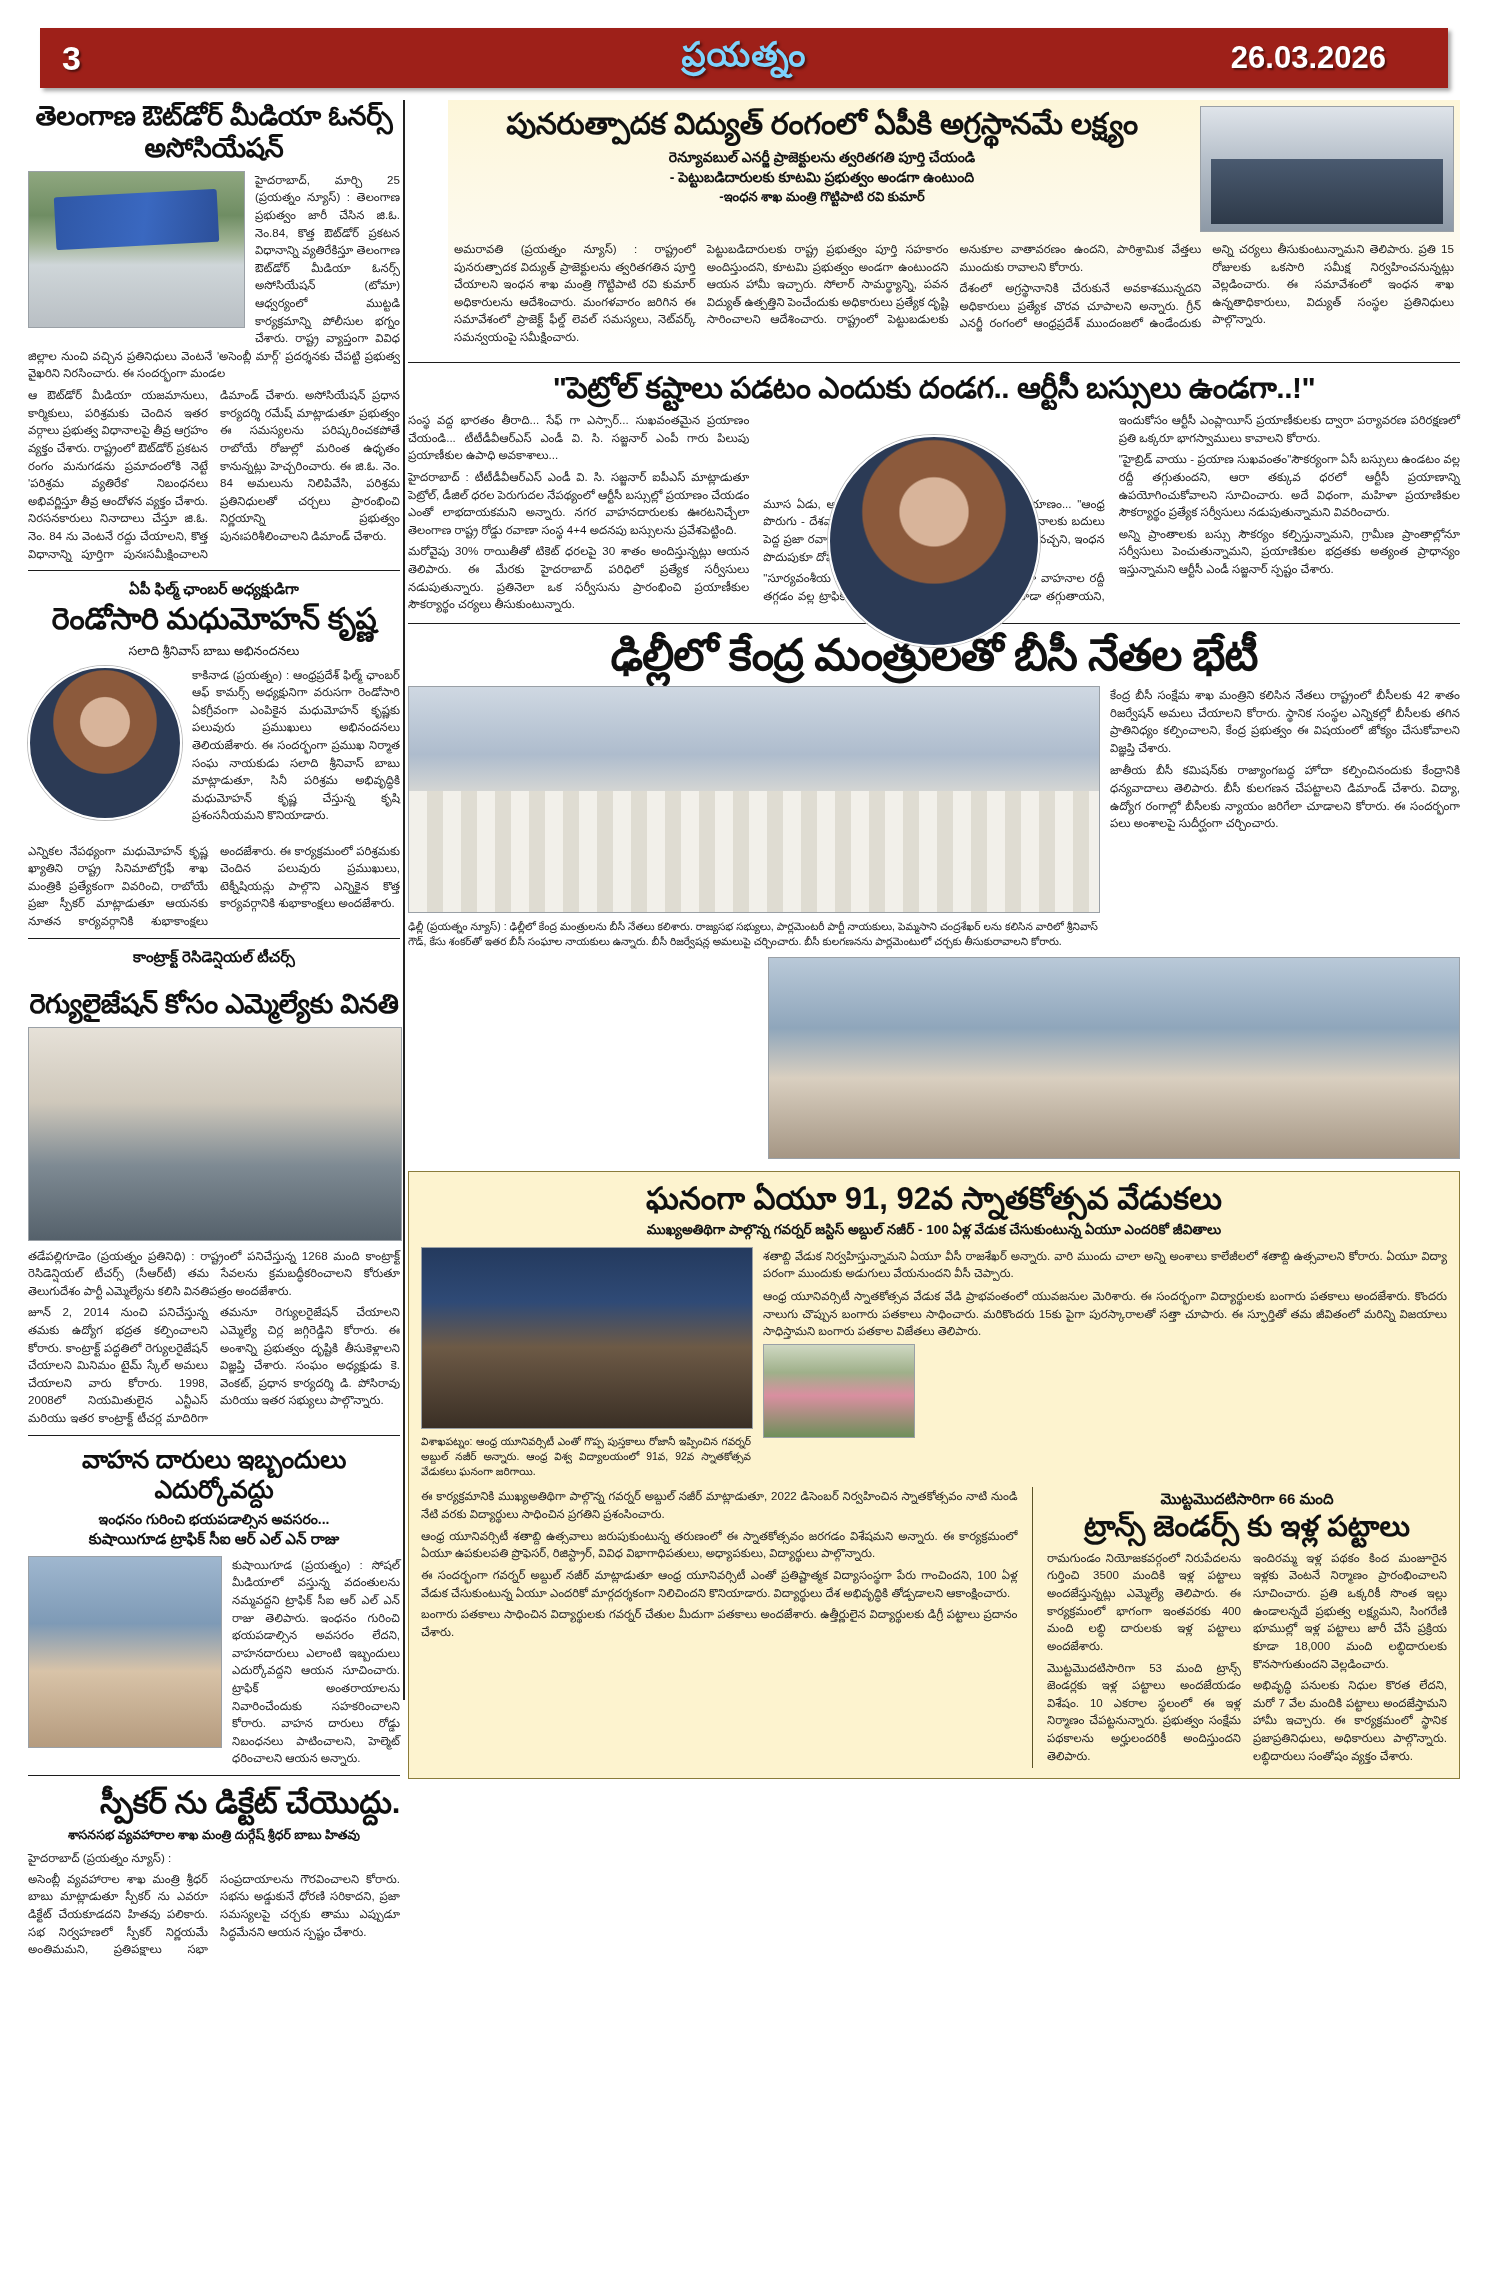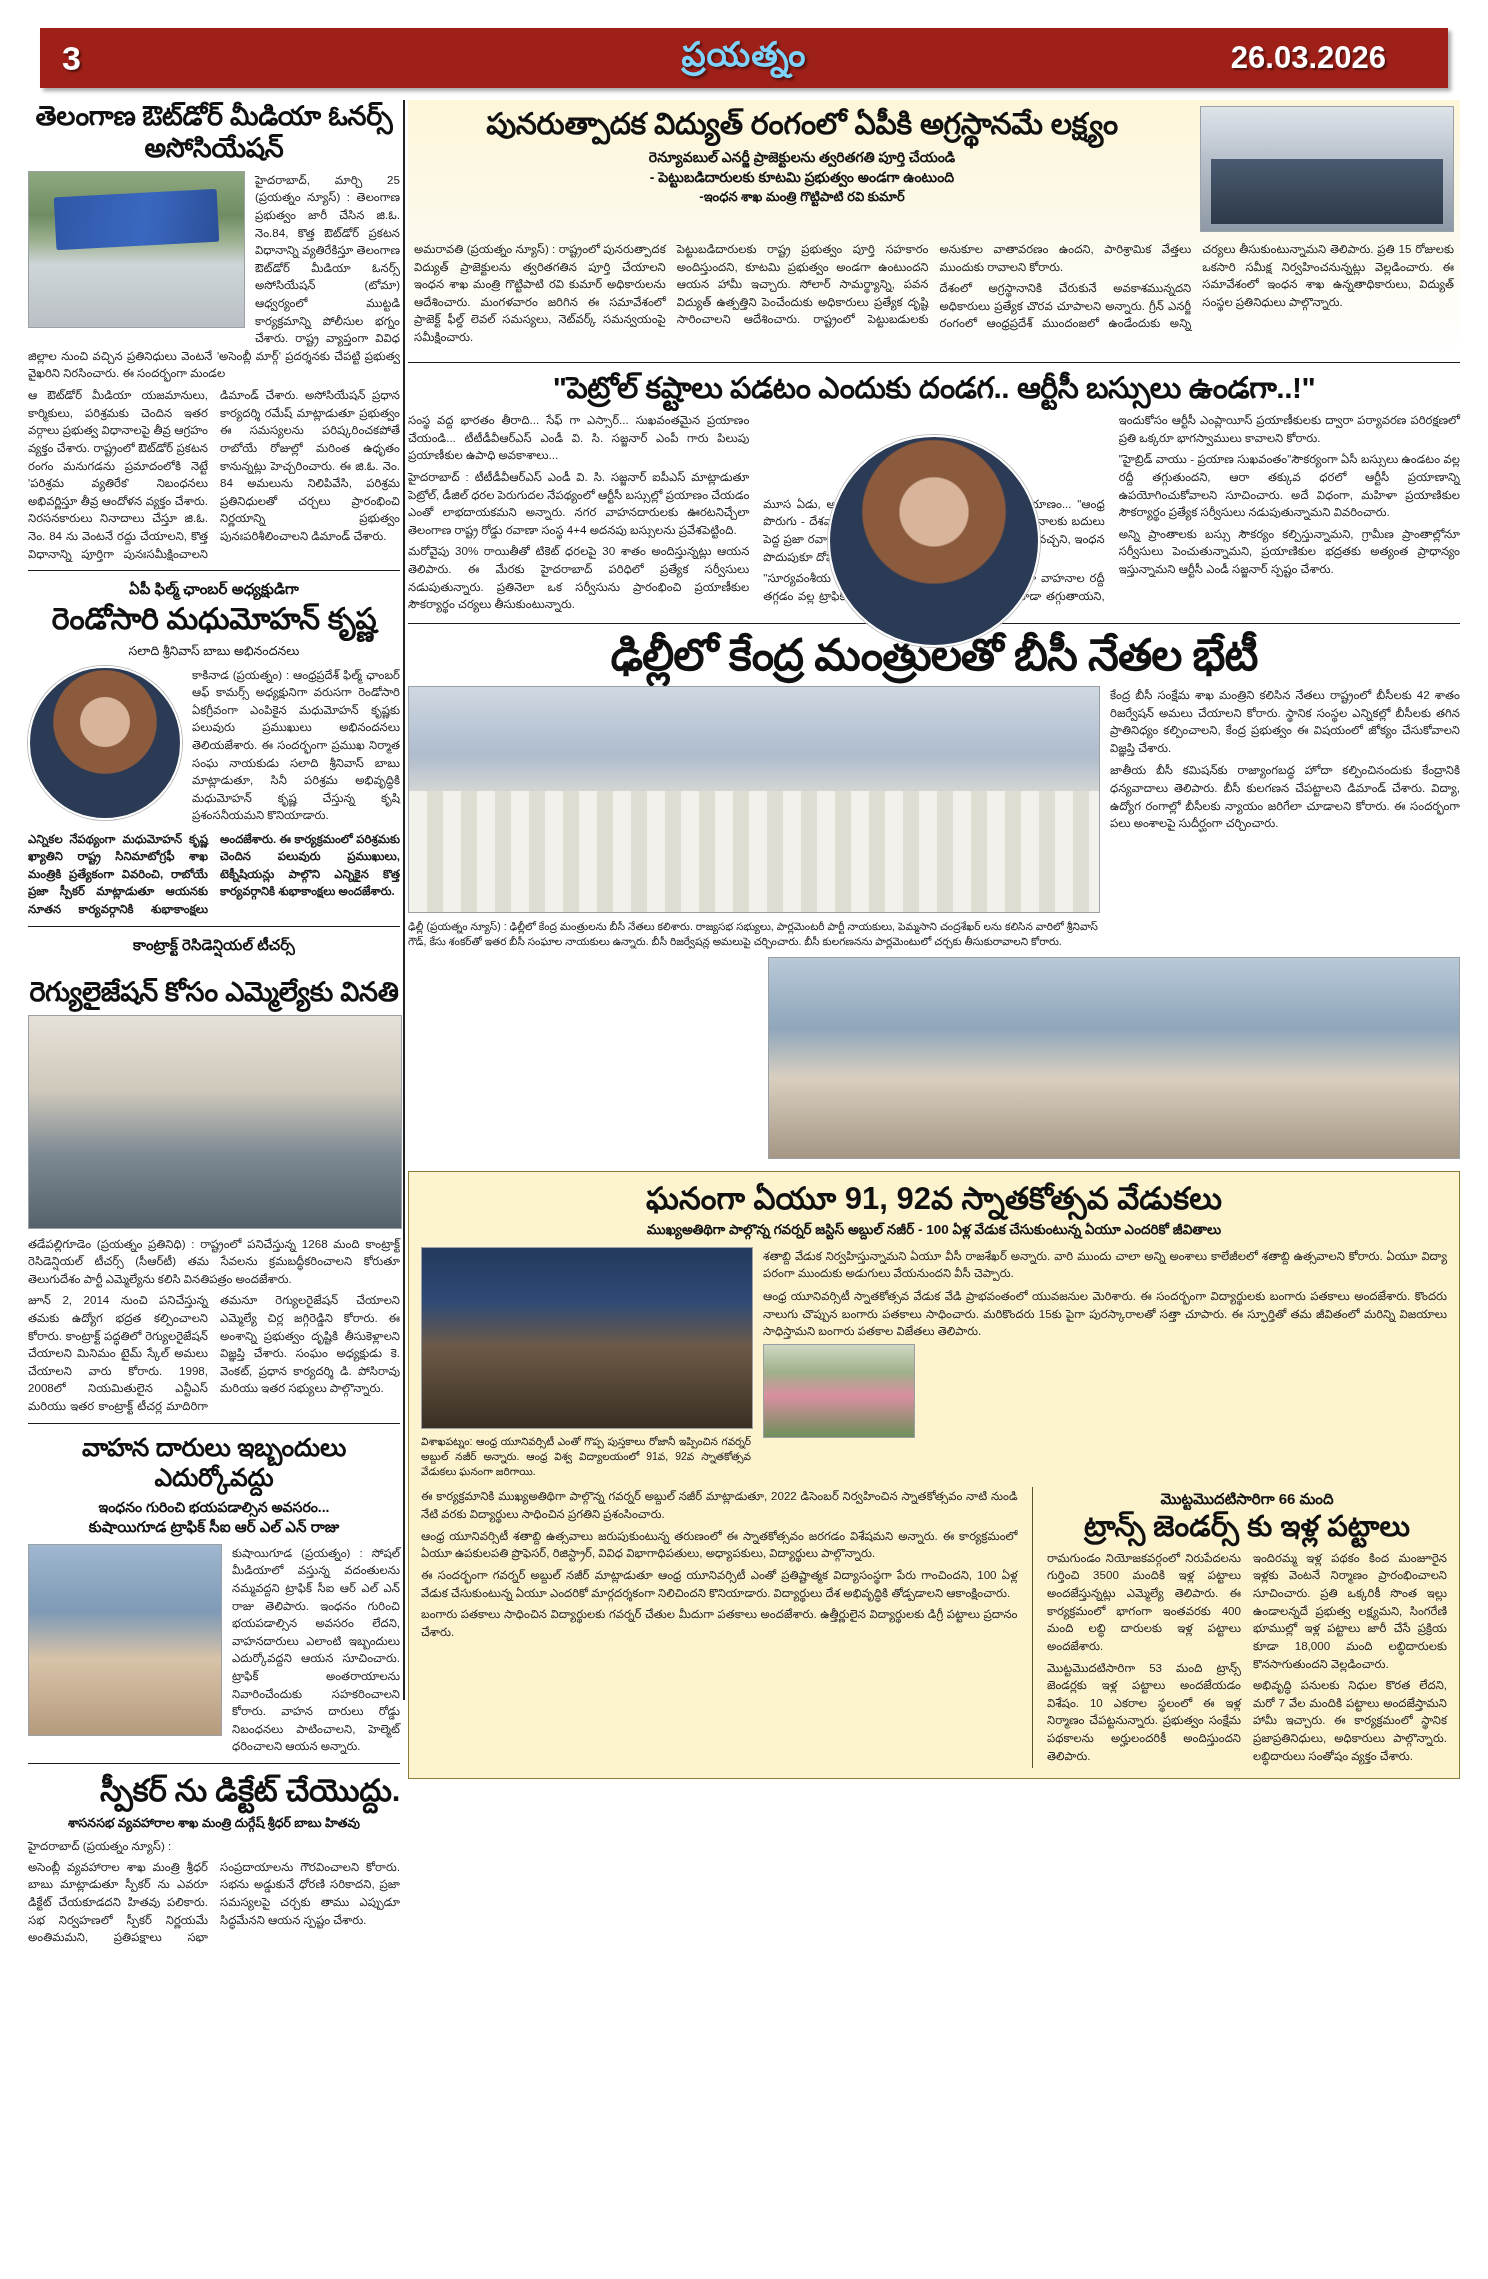--- a/index.html
+++ b/index.html
@@ -115,21 +115,21 @@
     <div>
       <div class="kicker">ఏపీ ఫిల్మ్ ఛాంబర్ అధ్యక్షుడిగా</div>
       <h1 class="hl" style="font-size:30px;">రెండోసారి మధుమోహన్ కృష్ణ</h1>
       <div class="subhead" style="font-weight:normal;font-size:12.5px;">సలాది శ్రీనివాస్ బాబు అభినందనలు</div>
       <div style="margin-top:6px;">
         <div class="photo p-portrait oval-photo wrap-img-left" style="width:150px;height:150px;">
             <div class="ph-inner"></div>
           </div>
         <div class="body-text">కాకినాడ (ప్రయత్నం) : ఆంధ్రప్రదేశ్ ఫిల్మ్ ఛాంబర్ ఆఫ్ కామర్స్ అధ్యక్షునిగా వరుసగా రెండోసారి ఏకగ్రీవంగా ఎంపికైన మధుమోహన్ కృష్ణకు పలువురు ప్రముఖులు అభినందనలు తెలియజేశారు. ఈ సందర్భంగా ప్రముఖ నిర్మాత సంఘ నాయకుడు సలాది శ్రీనివాస్ బాబు మాట్లాడుతూ, సినీ పరిశ్రమ అభివృద్ధికి మధుమోహన్ కృష్ణ చేస్తున్న కృషి ప్రశంసనీయమని కొనియాడారు.</div>
         <div class="clear"></div>
-        <div class="body-text cols2" style="margin-top:4px;font-weight:bold;">ఎన్నికల నేపథ్యంగా మధుమోహన్ కృష్ణ ఖ్యాతిని రాష్ట్ర సినిమాటోగ్రఫీ శాఖ మంత్రికి ప్రత్యేకంగా వివరించి, రాబోయే ప్రజా స్పీకర్ మాట్లాడుతూ ఆయనకు నూతన కార్యవర్గానికి శుభాకాంక్షలు అందజేశారు. ఈ కార్యక్రమంలో పరిశ్రమకు చెందిన పలువురు ప్రముఖులు, టెక్నీషియన్లు పాల్గొని ఎన్నికైన కొత్త కార్యవర్గానికి శుభాకాంక్షలు అందజేశారు.</div>
+        <div class="body-text cols2" style="margin-top:16px;">ఎన్నికల నేపథ్యంగా మధుమోహన్ కృష్ణ ఖ్యాతిని రాష్ట్ర సినిమాటోగ్రఫీ శాఖ మంత్రికి ప్రత్యేకంగా వివరించి, రాబోయే ప్రజా స్పీకర్ మాట్లాడుతూ ఆయనకు నూతన కార్యవర్గానికి శుభాకాంక్షలు అందజేశారు. ఈ కార్యక్రమంలో పరిశ్రమకు చెందిన పలువురు ప్రముఖులు, టెక్నీషియన్లు పాల్గొని ఎన్నికైన కొత్త కార్యవర్గానికి శుభాకాంక్షలు అందజేశారు.</div>
       </div>
     </div>
 
     <div class="rule"></div>
 
     <div>
       <div class="kicker">కాంట్రాక్ట్ రెసిడెన్షియల్ టీచర్స్</div>
       <h1 class="hl" style="font-size:27px;margin-top:22px;">రెగ్యులైజేషన్ కోసం ఎమ్మెల్యేకు వినతి</h1>
       <div class="photo p-room" style="width:372px;height:212px;margin:6px 0;">
           <div class="ph-inner"></div>
@@ -159,21 +159,21 @@
       <h1 class="hl" style="font-size:31px;text-align:right;">స్పీకర్ ను డిక్టేట్ చేయొద్దు.</h1>
       <div class="subhead" style="font-size:12.5px;font-weight:bold;">శాసనసభ వ్యవహారాల శాఖ మంత్రి దుర్గేష్ శ్రీధర్ బాబు హితవు</div>
       <div class="body-text" style="margin-top:5px;">హైదరాబాద్ (ప్రయత్నం న్యూస్) :</div>
       <div class="body-text cols2" style="margin-top:3px;">అసెంబ్లీ వ్యవహారాల శాఖ మంత్రి శ్రీధర్ బాబు మాట్లాడుతూ స్పీకర్ ను ఎవరూ డిక్టేట్ చేయకూడదని హితవు పలికారు. సభ నిర్వహణలో స్పీకర్ నిర్ణయమే అంతిమమని, ప్రతిపక్షాలు సభా సంప్రదాయాలను గౌరవించాలని కోరారు. సభను అడ్డుకునే ధోరణి సరికాదని, ప్రజా సమస్యలపై చర్చకు తాము ఎప్పుడూ సిద్ధమేనని ఆయన స్పష్టం చేశారు.</div>
     </div>
 
   </div>
 
   <div class="col-mid">
 
-    <div class="center-feature" style="padding:4px 6px 8px 6px;">
+    <div class="center-feature" style="padding:4px 6px 8px 6px;margin-left:40px;">
       <div style="display:flex;align-items:flex-start;gap:10px;">
         <div style="flex:1;">
           <h1 class="hl" style="font-size:30px;margin-top:2px;">పునరుత్పాదక విద్యుత్ రంగంలో ఏపీకి అగ్రస్థానమే లక్ష్యం</h1>
           <div class="subhead">రెన్యూవబుల్ ఎనర్జీ ప్రాజెక్టులను త్వరితగతి పూర్తి చేయండి</div>
           <div class="subhead">- పెట్టుబడిదారులకు కూటమి ప్రభుత్వం అండగా ఉంటుంది</div>
           <div class="subhead" style="font-size:13px;">-ఇంధన శాఖ మంత్రి గొట్టిపాటి రవి కుమార్</div>
         </div>
         <div class="photo p-meet" style="width:252px;height:124px;flex:none;margin-top:2px;">
             <div class="ph-inner"></div>
           </div>

